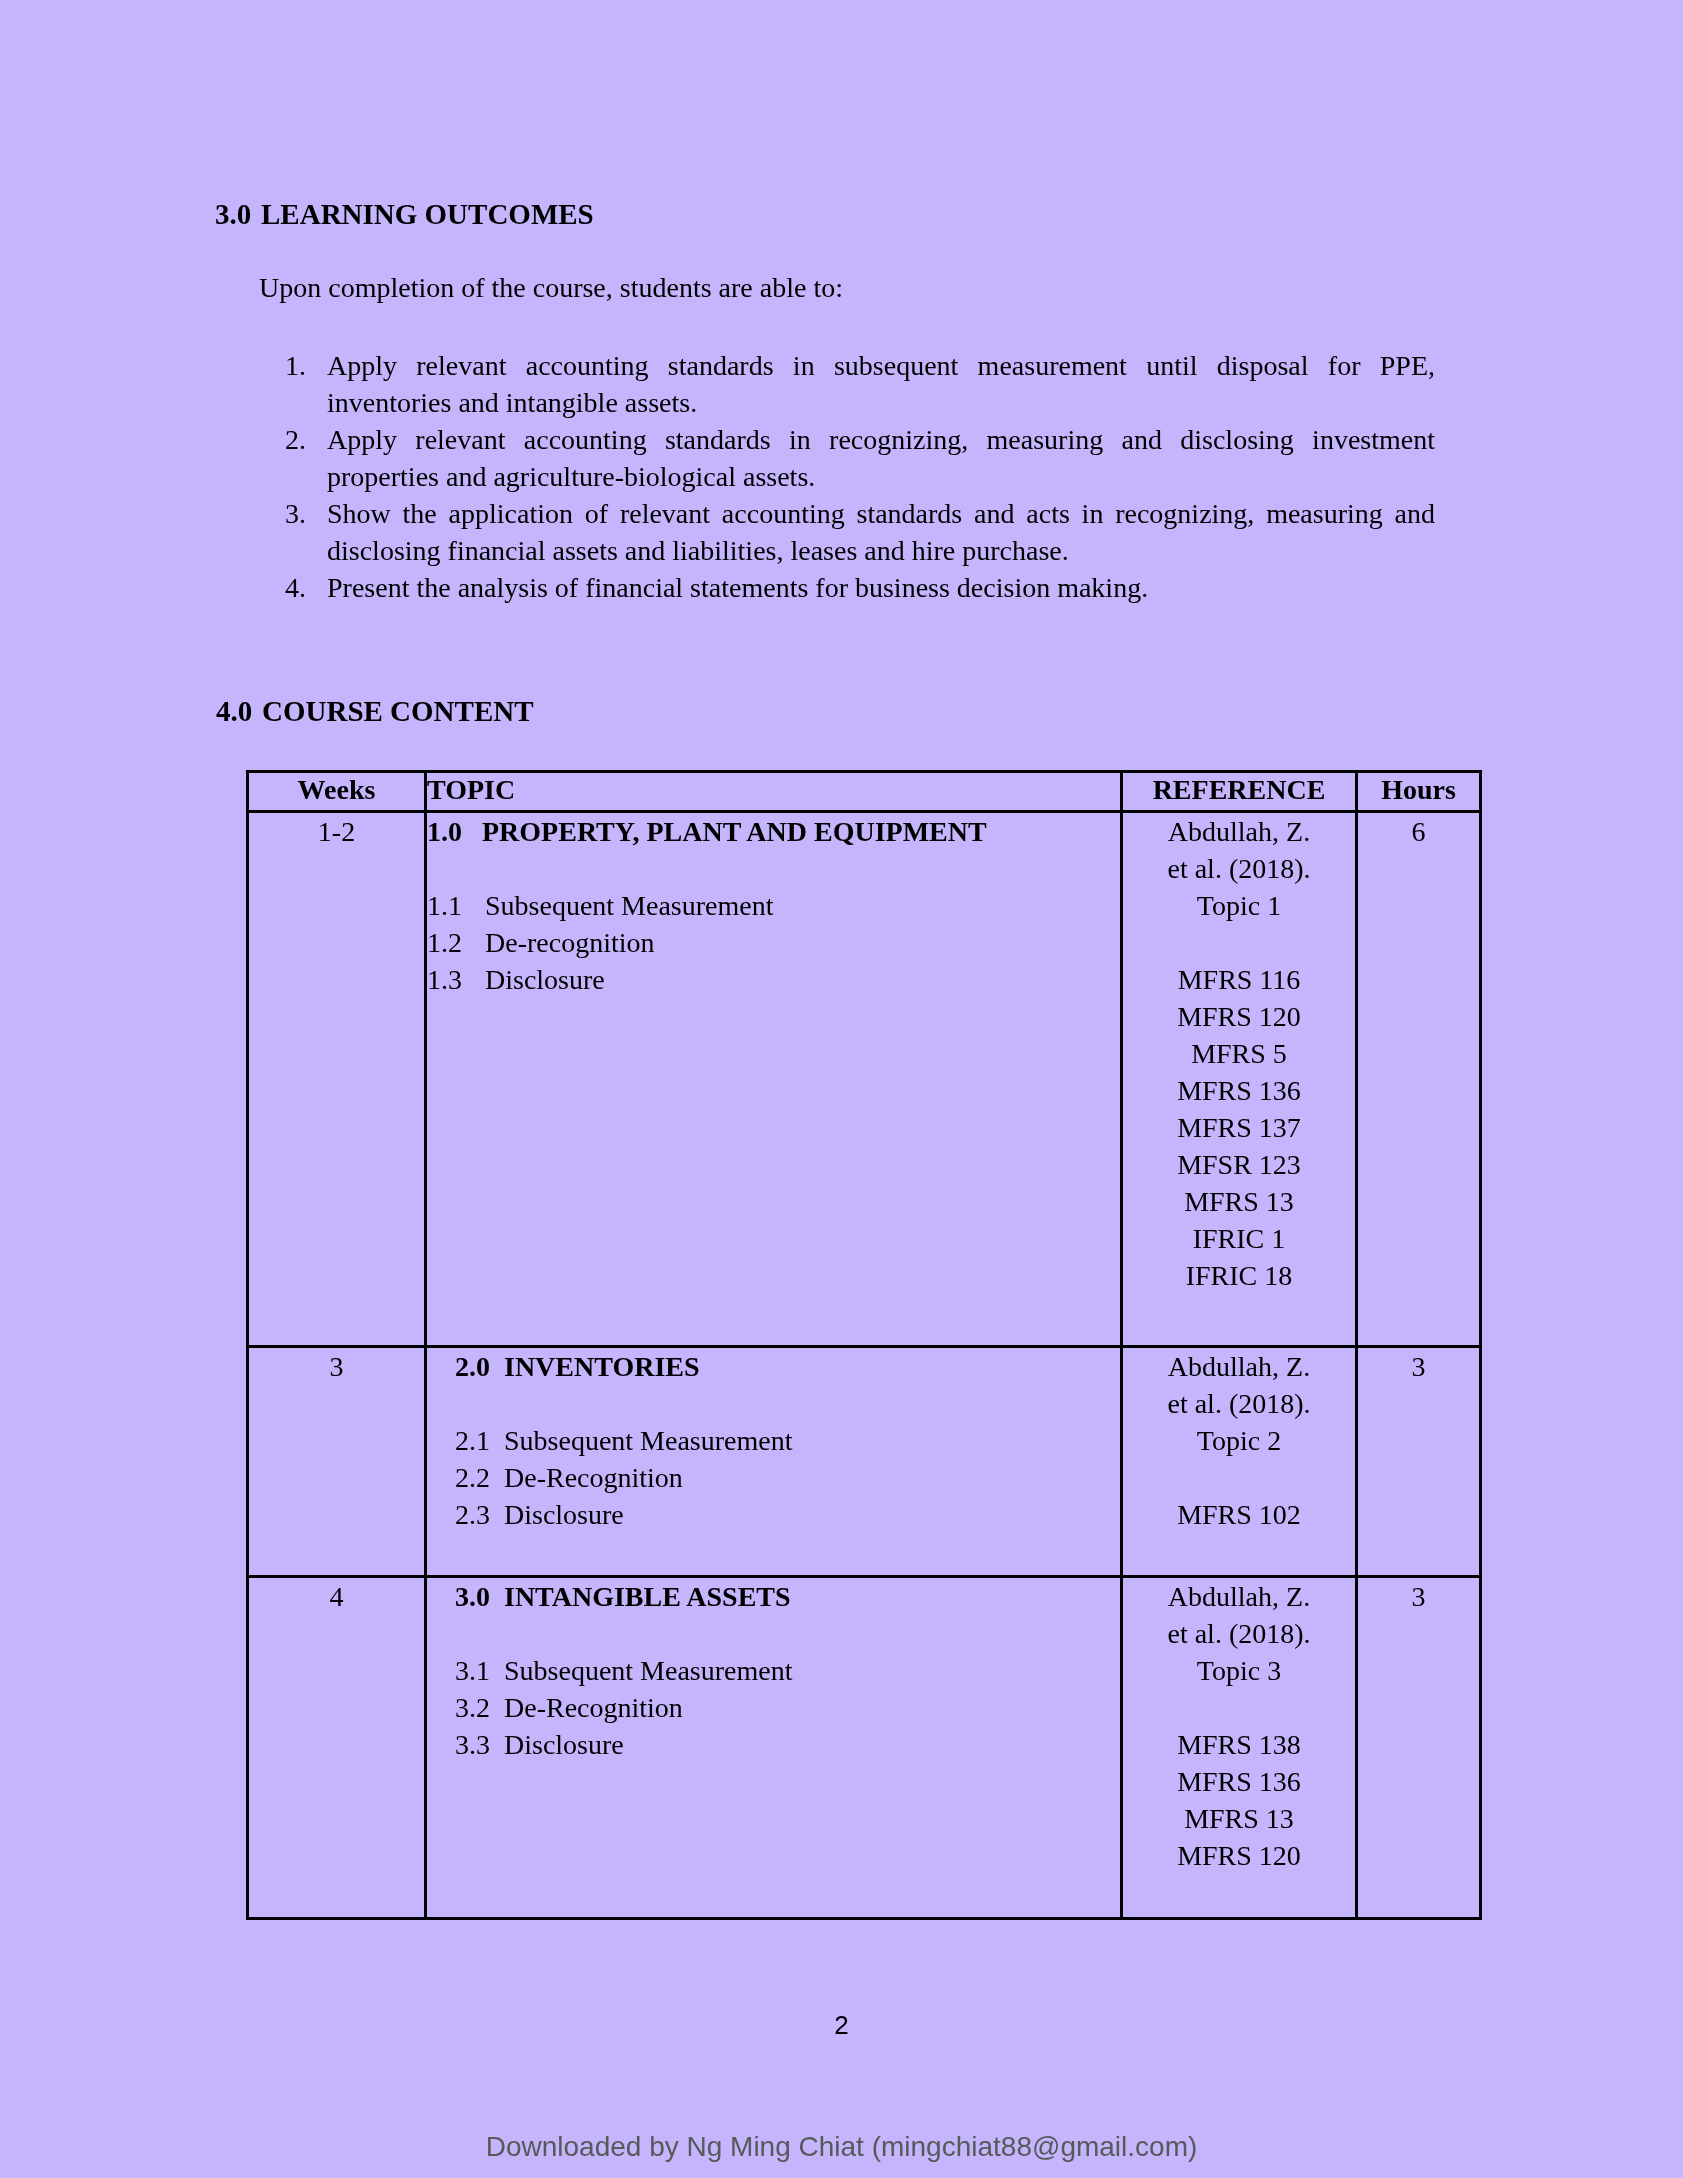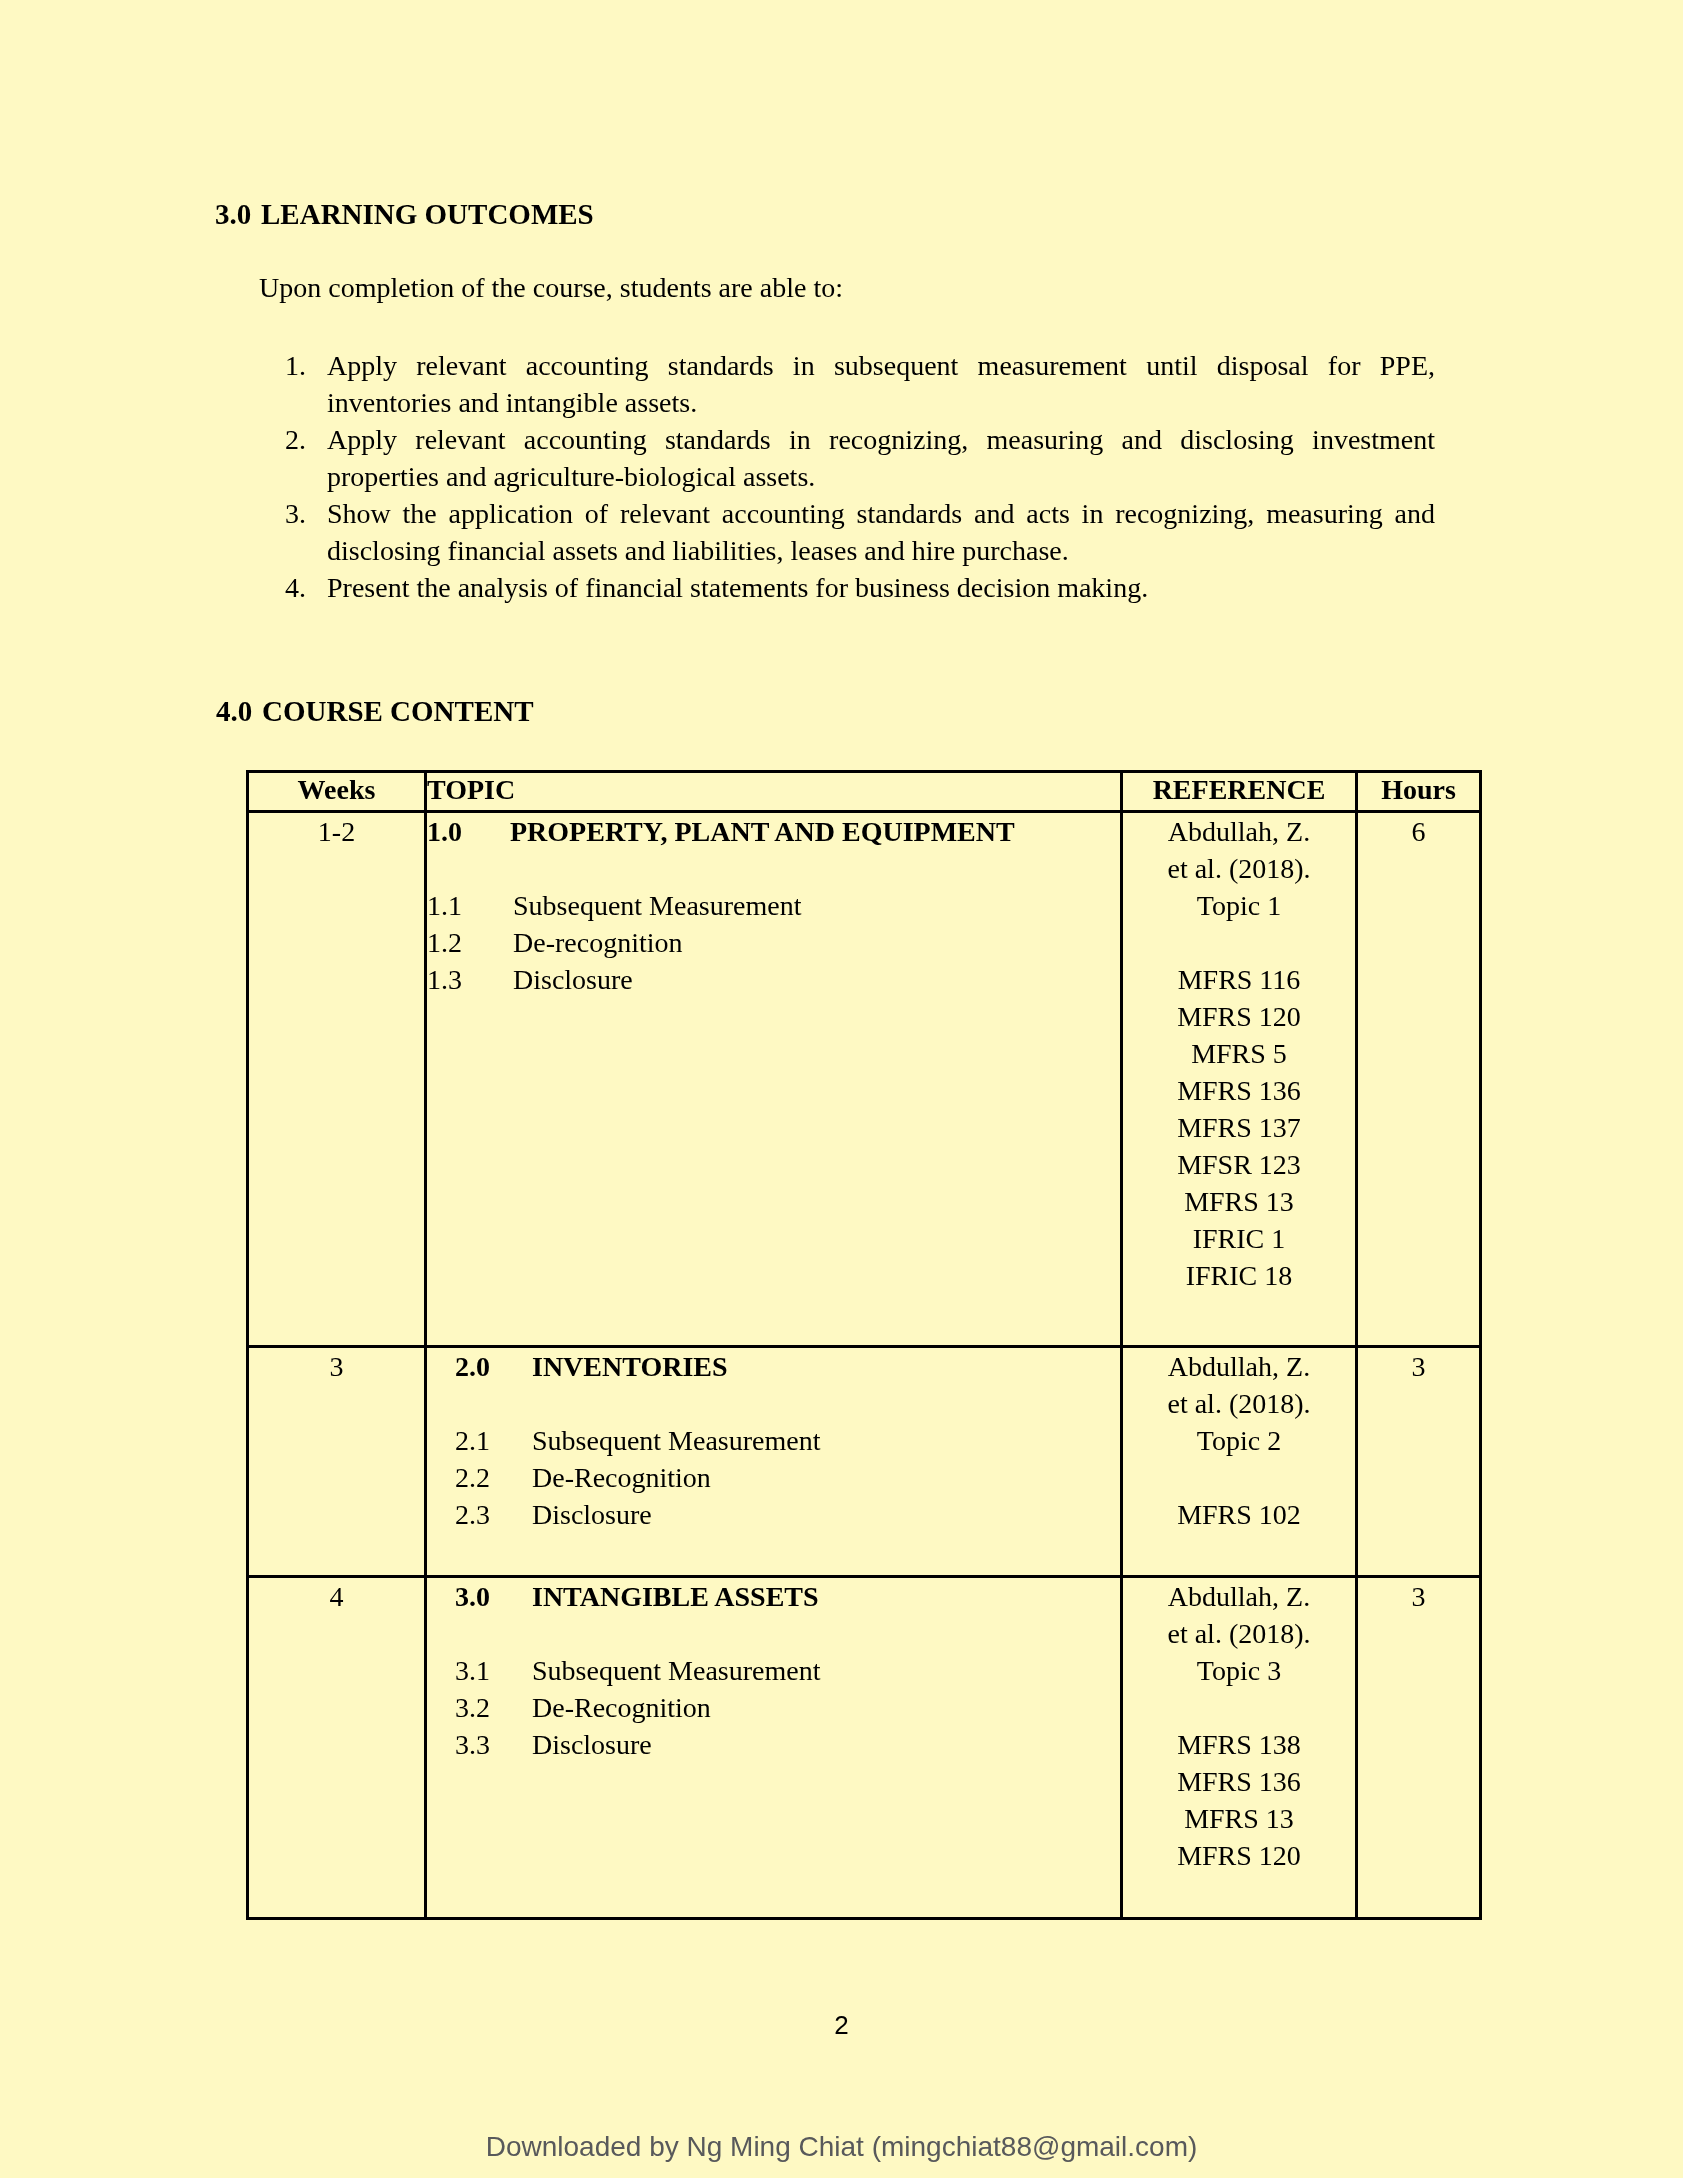--- a/index.html
+++ b/index.html
@@ -1,19 +1,19 @@
 <!DOCTYPE html>
 <html><head>
 <meta charset="utf-8">
 <style>
   html,body{margin:0;padding:0;background:#ffffff;}
   .page{
     position:relative;
     width:1683px;height:2178px;
-    background:#fef9c3;
+    background:#c4b5fd;
     font-family:"Liberation Serif", serif;
     color:#000;
     overflow:hidden;
   }
   
   .h-row{
     position:absolute;
     display:flex;
     font-weight:bold;
     font-size:29px;
@@ -62,21 +62,21 @@
   }
   th.th-topic{text-align:left;padding-left:17px;}
   td.weeks{
     text-align:center;
     font-weight:normal;
     padding-top:38px;
   }
   td.topic{padding-left:19px;padding-top:38px;}
   td.ref{text-align:center;padding-top:38px;}
   td.hours{text-align:center;padding-top:38px;}
-  .t-line{display:flex;gap:28px;}
+  .t-line{display:flex;}
   .t-line.bold{font-weight:bold;}
   .t-num{flex:0 0 55px;width:55px;}
   .t-num.sub1{flex-basis:58px;width:58px;}
   .t-num.narrow{flex-basis:49px;width:49px;margin-left:28px;}
   .blank{height:37px;}
   .ref-line{min-height:37px;}
   
   .pagenum{
     position:absolute;
     left:0;top:2010px;width:1683px;

